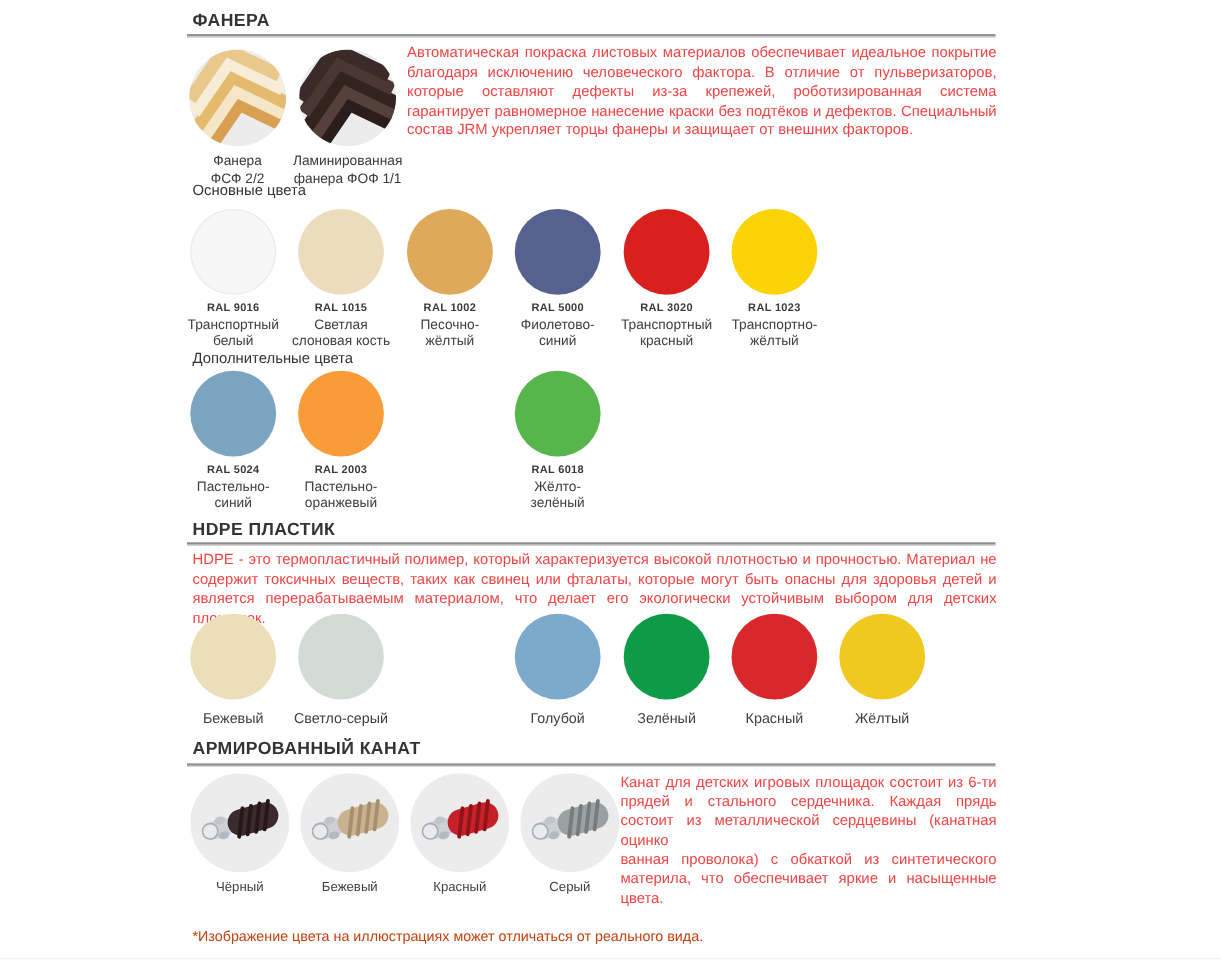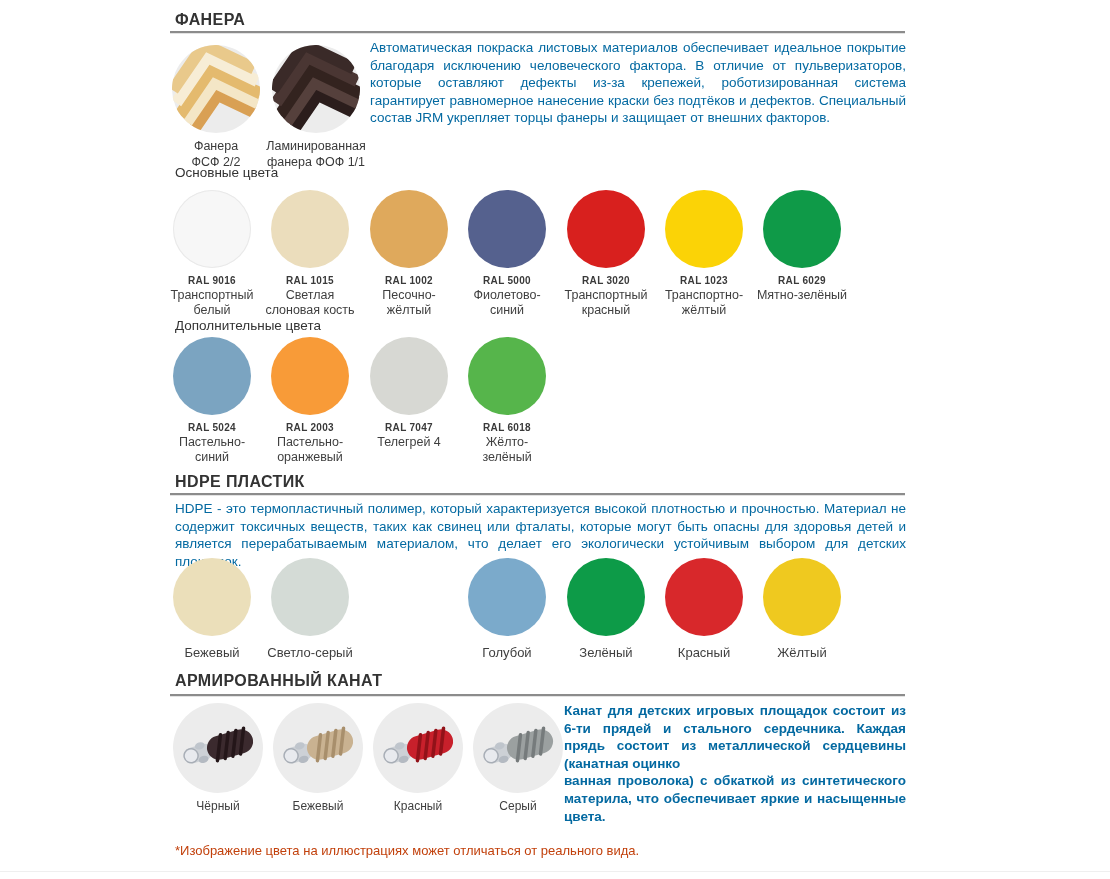--- a/index.html
+++ b/index.html
@@ -14,24 +14,24 @@
     position:absolute;
     font-size:16px;font-weight:bold;color:#333333;
     letter-spacing:0.4px;white-space:nowrap;
   }
   .rule{
     position:absolute;left:170px;width:735px;height:2px;
     background:#8c8c8c;border-bottom:1px solid #e3e3e3;
   }
   .para{
     position:absolute;
-    font-size:13.5px;line-height:17.6px;color:#0369a1;
+    font-size:13.5px;line-height:17.6px;color:#ef4444;
     text-align:justify;
   }
-  .pre{white-space:pre-line;font-weight:bold;}
+  .pre{white-space:pre-line;}
   .group-label{
     position:absolute;
     font-size:13.5px;color:#333333;white-space:nowrap;
   }
   .col{
     position:absolute;width:120px;
     display:flex;flex-direction:column;align-items:center;
     text-align:center;
   }
   .circle{width:78px;height:78px;border-radius:50%;}
@@ -134,45 +134,35 @@
     <div class="code">RAL 3020</div>
     <div class="cname">Транспортный
 красный</div>
   </div>
   <div class="col" style="left:644px;top:190px;">
     <div class="circle" style="background-color: rgb(251, 211, 6);"></div>
     <div class="code">RAL 1023</div>
     <div class="cname">Транспортно-
 жёлтый</div>
   </div>
-  <div class="col" style="left:742px;top:190px;">
-    <div class="circle" style="background-color: rgb(15, 154, 72);"></div>
-    <div class="code">RAL 6029</div>
-    <div class="cname">Мятно-зелёный</div>
-  </div>
 
   <div class="group-label" style="left:175px;top:318px;">Дополнительные цвета</div>
 
   <div class="col" style="left:152px;top:337px;">
     <div class="circle" style="background-color: rgb(123, 164, 193);"></div>
     <div class="code">RAL 5024</div>
     <div class="cname">Пастельно-
 синий</div>
   </div>
   <div class="col" style="left:250px;top:337px;">
     <div class="circle" style="background-color: rgb(248, 155, 56);"></div>
     <div class="code">RAL 2003</div>
     <div class="cname">Пастельно-
 оранжевый</div>
   </div>
-  <div class="col" style="left:349px;top:337px;">
-    <div class="circle" style="background-color: rgb(215, 216, 211);"></div>
-    <div class="code">RAL 7047</div>
-    <div class="cname">Телегрей 4</div>
-  </div>
   <div class="col" style="left:447px;top:337px;">
     <div class="circle" style="background-color: rgb(86, 181, 75);"></div>
     <div class="code">RAL 6018</div>
     <div class="cname">Жёлто-
 зелёный</div>
   </div>
 
   <div class="section-title" style="left:175px;top:473px;">HDPE ПЛАСТИК</div>
   <div class="rule" style="top:493px;"></div>
 

